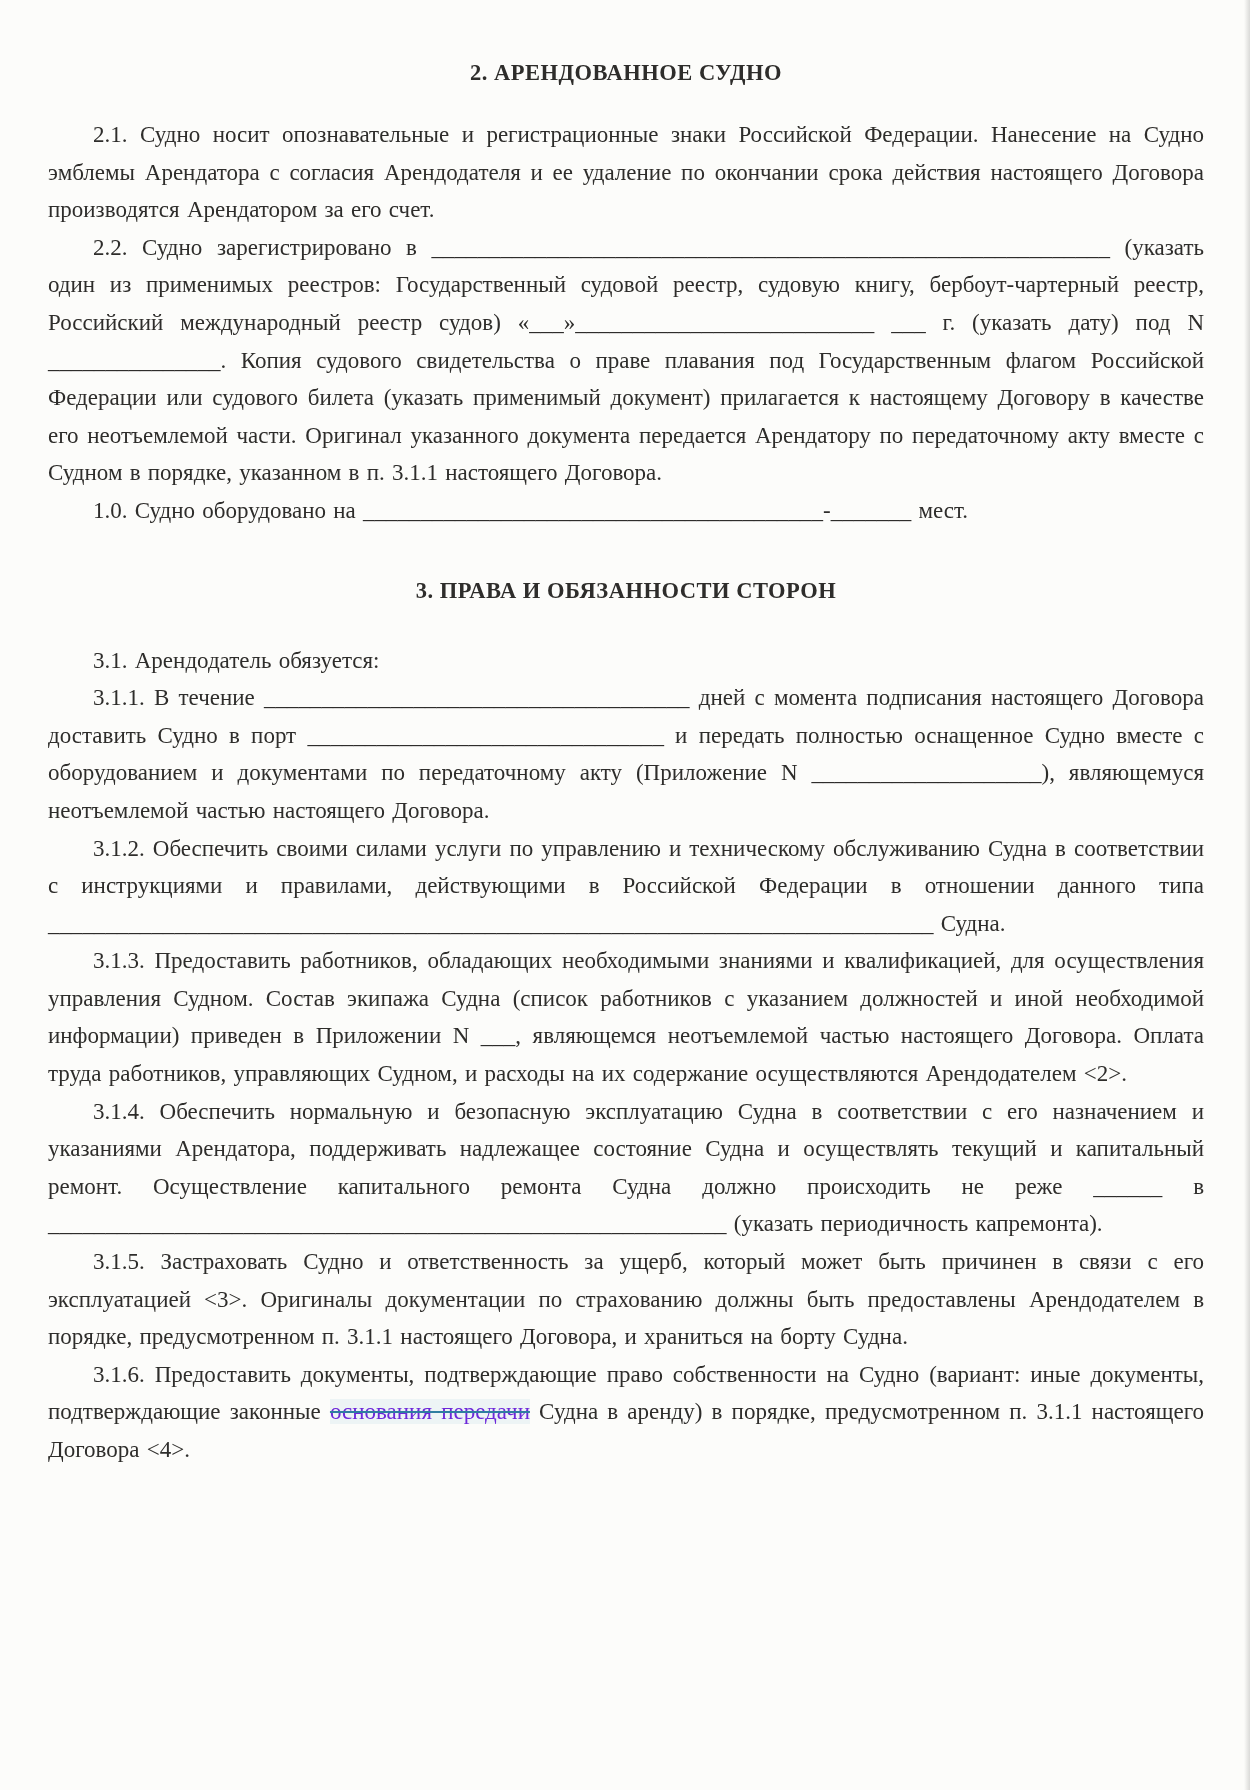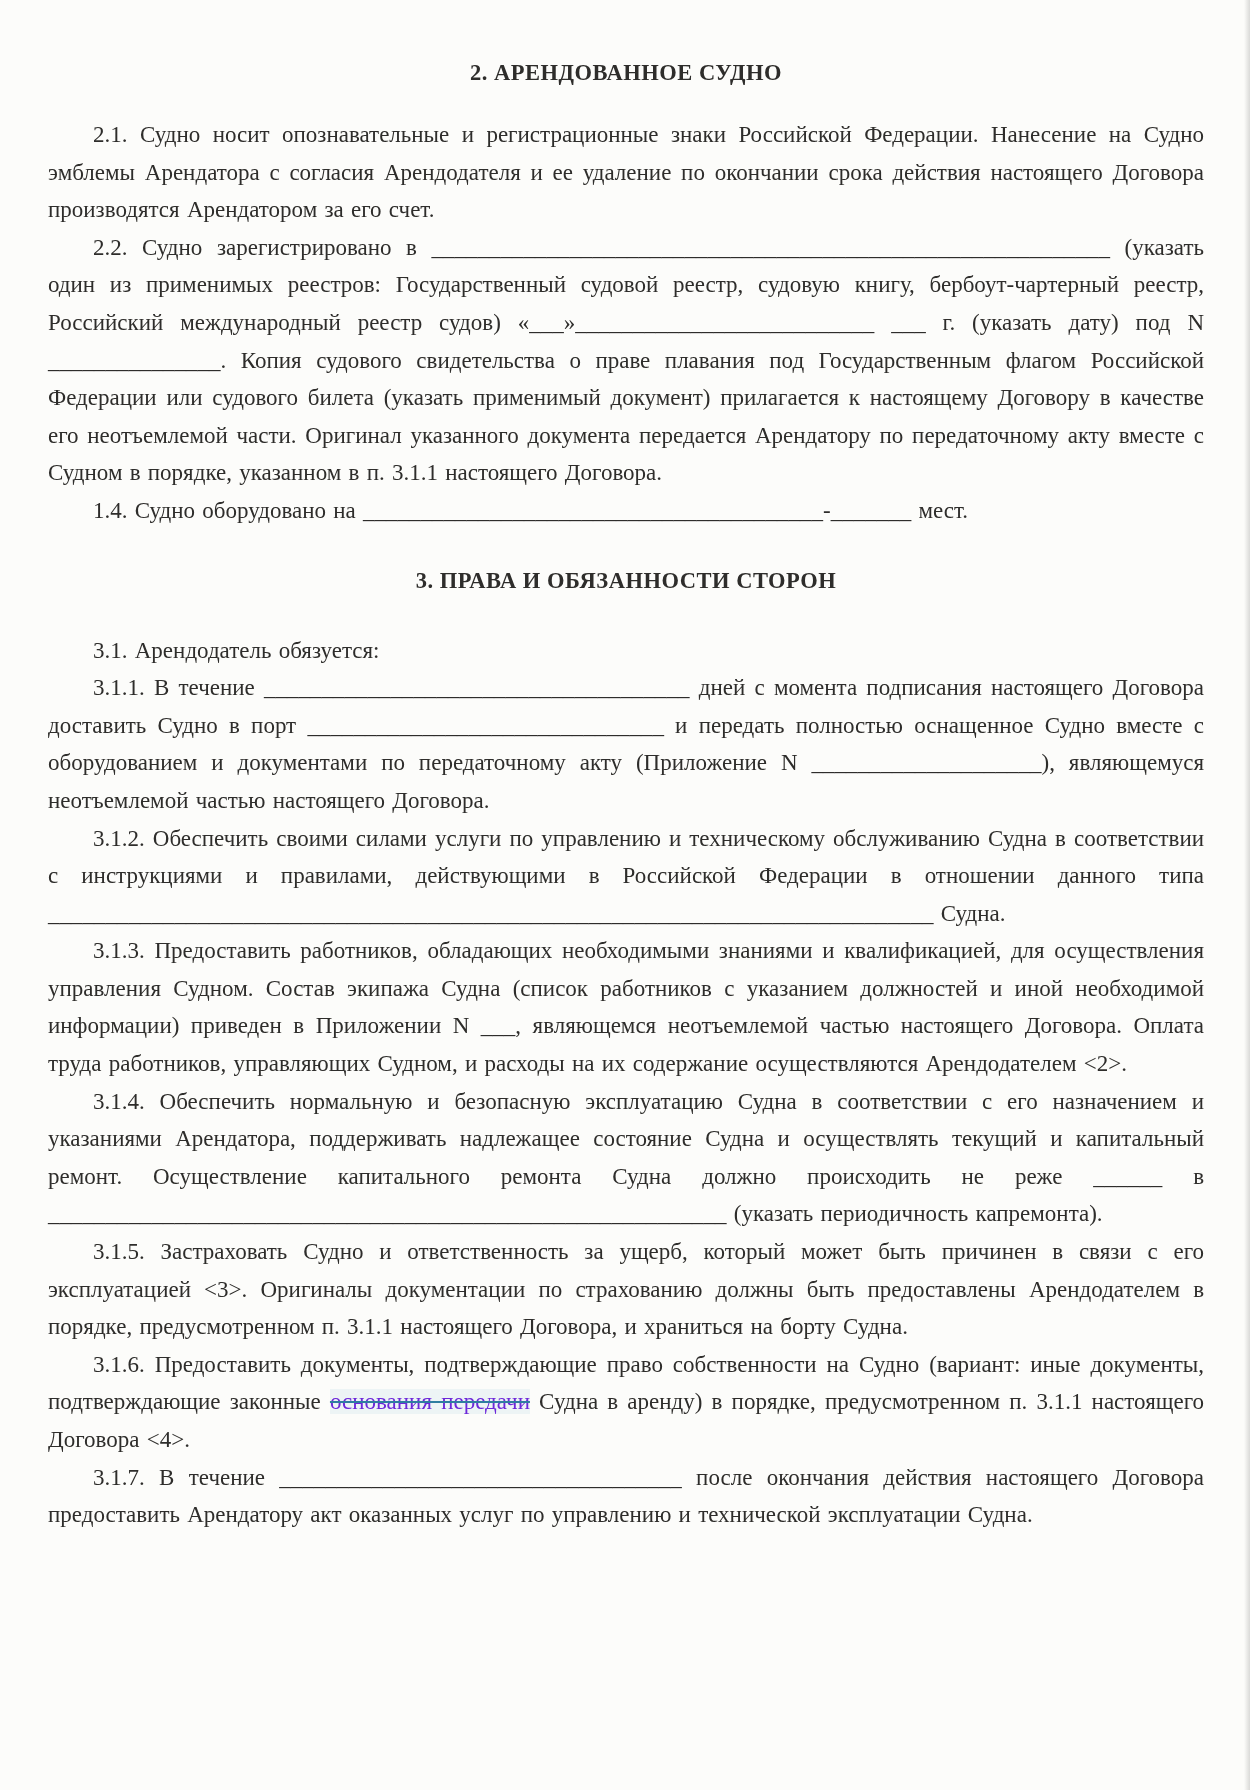--- a/index.html
+++ b/index.html
@@ -21,21 +21,21 @@
   }
   .section-title {
     font-size: 22.5px;
     font-weight: bold;
     text-align: center;
     line-height: 30px;
     margin: 12px 0 28px 0;
     letter-spacing: 0.5px;
   }
   .section-title.later {
-    margin: 36px 0 36px 0;
+    margin: 46px 0 36px 0;
   }
   .para {
     margin: 0;
     font-size: 23px;
     line-height: 37.6px;
     text-align: justify;
     text-indent: 45px;
     word-spacing: 1.5px;
   }
   .strike-blue {
@@ -54,25 +54,24 @@
   }
 </style>
 </head>
 <body>
 
 <div class="page">
   <div>
       <div class="section-title">2. АРЕНДОВАННОЕ СУДНО</div>
       <p class="para"><span>2.1. Судно носит опознавательные и регистрационные знаки Российской Федерации. Нанесение на Судно эмблемы Арендатора с согласия Арендодателя и ее удаление по окончании срока действия настоящего Договора производятся Арендатором за его счет.</span></p>
       <p class="para"><span>2.2. Судно зарегистрировано в ___________________________________________________________ (указать один из применимых реестров: Государственный судовой реестр, судовую книгу, бербоут-чартерный реестр, Российский международный реестр судов) «___»__________________________ ___ г. (указать дату) под N _______________. Копия судового свидетельства о праве плавания под Государственным флагом Российской Федерации или судового билета (указать применимый документ) прилагается к настоящему Договору в качестве его неотъемлемой части. Оригинал указанного документа передается Арендатору по передаточному акту вместе с Судном в порядке, указанном в п. 3.1.1 настоящего Договора.</span></p>
-      <p class="para"><span>1.4. Судно оборудовано на ________________________________________-_______ мест.</span></p>
+      <p class="para"><span>1.0. Судно оборудовано на ________________________________________-_______ мест.</span></p>
       <div class="section-title later">3. ПРАВА И ОБЯЗАННОСТИ СТОРОН</div>
       <p class="para"><span>3.1. Арендодатель обязуется:</span></p>
       <p class="para"><span>3.1.1. В течение _____________________________________ дней с момента подписания настоящего Договора доставить Судно в порт _______________________________ и передать полностью оснащенное Судно вместе с оборудованием и документами по передаточному акту (Приложение N ____________________), являющемуся неотъемлемой частью настоящего Договора.</span></p>
       <p class="para"><span>3.1.2. Обеспечить своими силами услуги по управлению и техническому обслуживанию Судна в соответствии с инструкциями и правилами, действующими в Российской Федерации в отношении данного типа _____________________________________________________________________________ Судна.</span></p>
       <p class="para"><span>3.1.3. Предоставить работников, обладающих необходимыми знаниями и квалификацией, для осуществления управления Судном. Состав экипажа Судна (список работников с указанием должностей и иной необходимой информации) приведен в Приложении N ___, являющемся неотъемлемой частью настоящего Договора. Оплата труда работников, управляющих Судном, и расходы на их содержание осуществляются Арендодателем &lt;2&gt;.</span></p>
       <p class="para"><span>3.1.4. Обеспечить нормальную и безопасную эксплуатацию Судна в соответствии с его назначением и указаниями Арендатора, поддерживать надлежащее состояние Судна и осуществлять текущий и капитальный ремонт. Осуществление капитального ремонта Судна должно происходить не реже ______ в ___________________________________________________________ (указать периодичность капремонта).</span></p>
       <p class="para"><span>3.1.5. Застраховать Судно и ответственность за ущерб, который может быть причинен в связи с его эксплуатацией &lt;3&gt;. Оригиналы документации по страхованию должны быть предоставлены Арендодателем в порядке, предусмотренном п. 3.1.1 настоящего Договора, и храниться на борту Судна.</span></p>
       <p class="para"><span>3.1.6. Предоставить документы, подтверждающие право собственности на Судно (вариант: иные документы, подтверждающие законные </span><span class="strike-blue">основания передачи</span><span> Судна в аренду) в порядке, предусмотренном п. 3.1.1 настоящего Договора &lt;4&gt;.</span></p>
-      <p class="para"><span>3.1.7. В течение ___________________________________ после окончания действия настоящего Договора предоставить Арендатору акт оказанных услуг по управлению и технической эксплуатации Судна.</span></p>
     </div>
   <div class="page-edge"></div>
 </div>
 
 </body></html>

